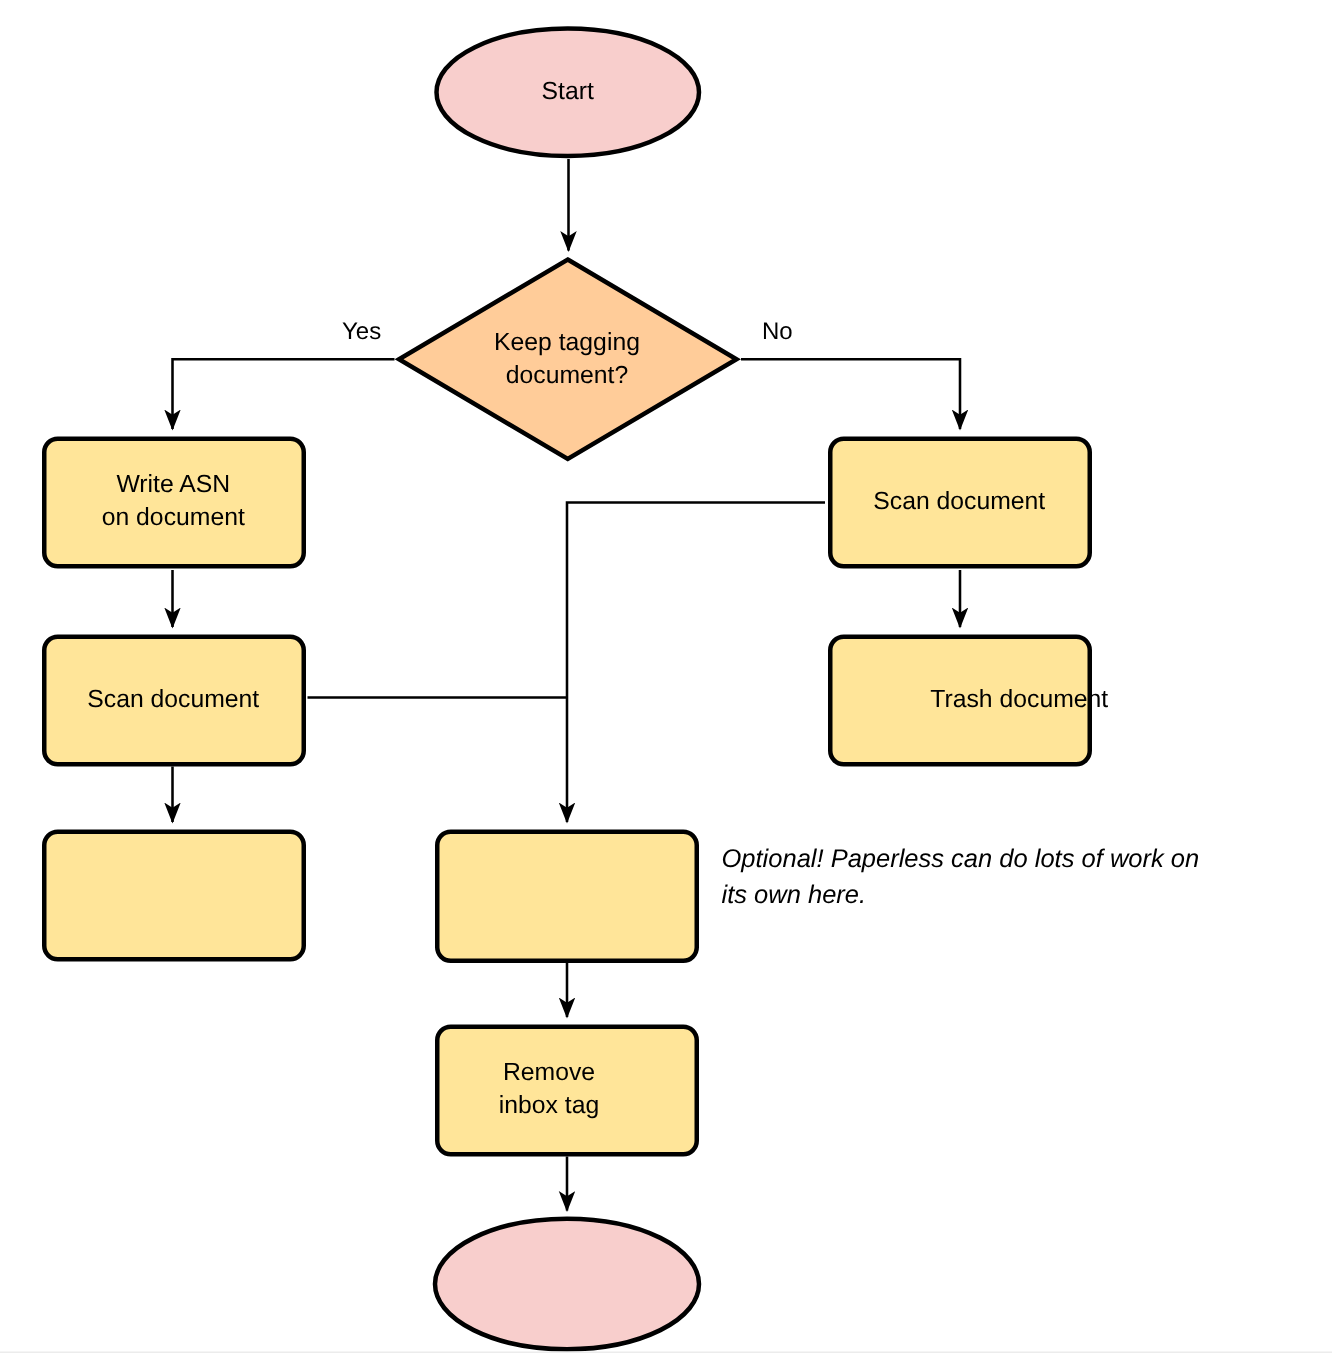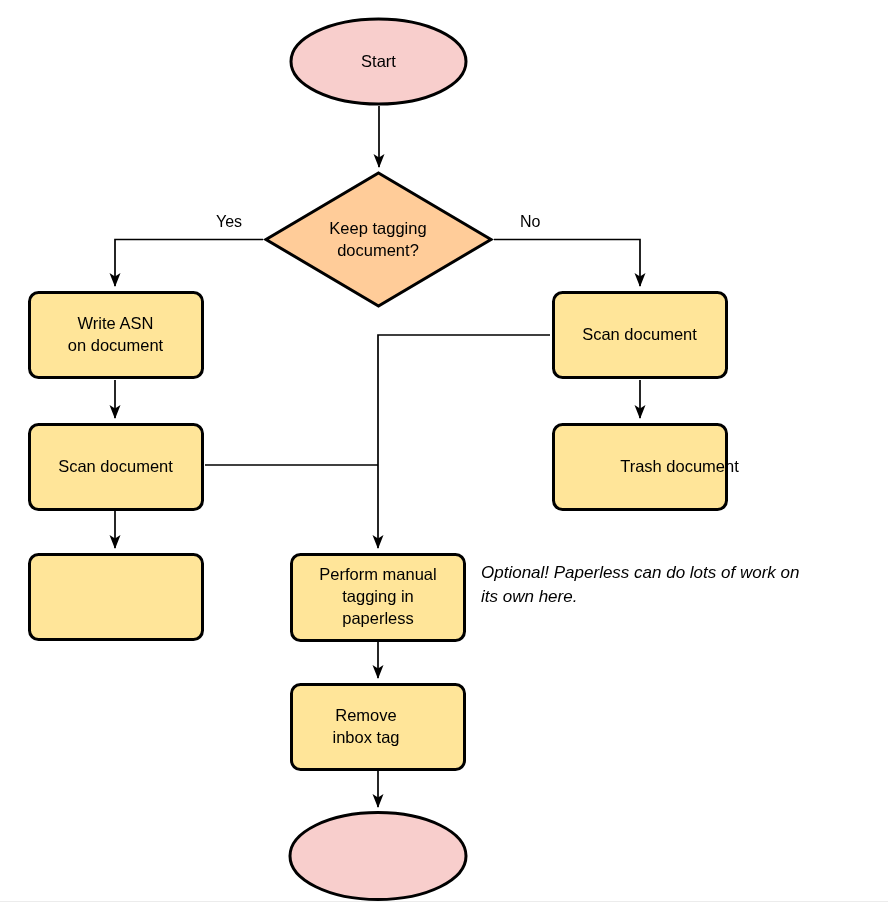--- a/index.html
+++ b/index.html
@@ -92,29 +92,26 @@
   <div class="node-label" style="left:28px; top:291px; width:175px; height:87px;border-radius:10px;">Write ASN
 on document</div>
 
   <div class="node-label" style="left:28px; top:423px; width:175px; height:87px;">Scan document</div>
 
 
   <div class="node-label" style="left:552px; top:291px; width:175px; height:87px;">Scan document</div>
 
   <div class="node-label" style="left:552px; top:423px; width:175px; height:87px;margin-left:40px;">Trash document</div>
 
-  <div class="node-label" style="left:290px; top:553px; width:176px; height:88px;">Perform manual
-tagging in
-paperless</div>
 
   <div class="node-label" style="left:290px; top:683px; width:152px; height:87px;">Remove
 inbox tag</div>
 
 
-  <div class="edge-label" style="left:216px; top:212px;">Yes</div>
+  <div class="edge-label" style="left:228px; top:212px;">Yes</div>
 
-  <div class="edge-label" style="left:520px; top:212px;">No</div>
+  <div class="edge-label" style="left:508px; top:212px;">No</div>
 
   <div class="annotation" style="left:481px; top:561px; width:405px;">Optional! Paperless can do lots of work on
 its own here.</div>
 
   <div class="bottom-line"></div>
 </div>
 
 </body></html>

